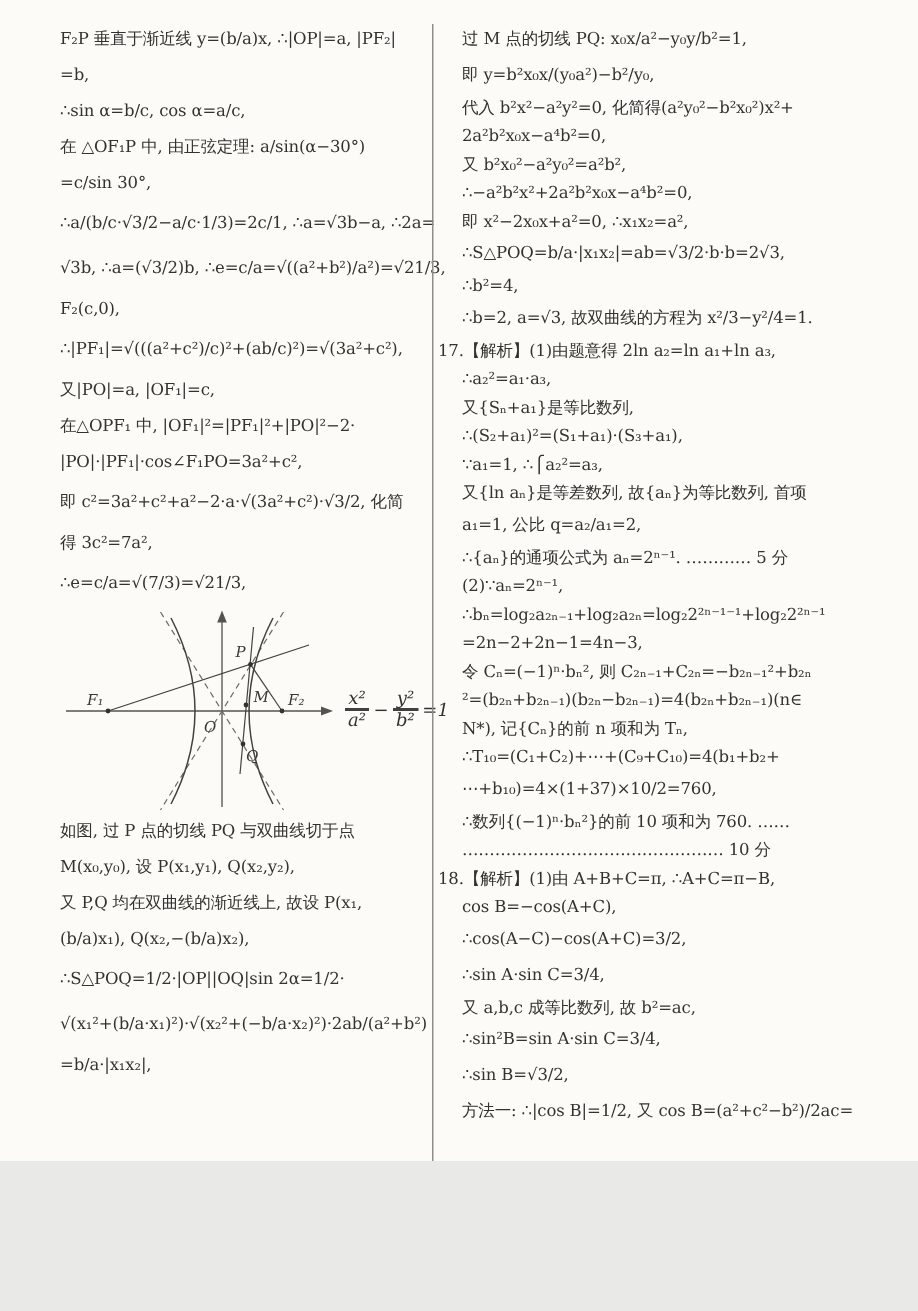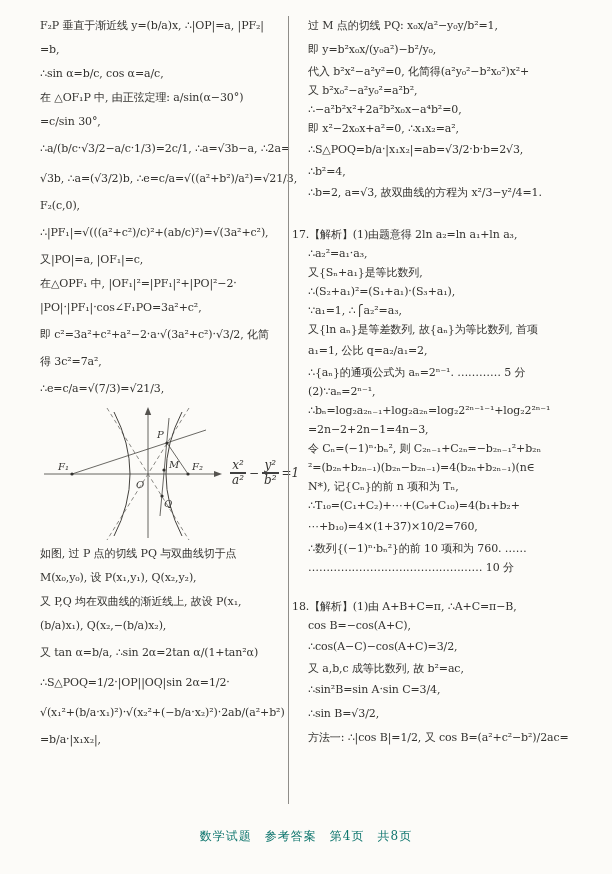--- a/index.html
+++ b/index.html
@@ -3,41 +3,41 @@
 <meta charset="utf-8">
 <style>
   html,body{margin:0;padding:0;}
   body{
     width:612px;height:874px;
     background:#e9e9e7;
     font-family:"DejaVu Serif","DejaVu Sans",serif;
   }
   .page{
     position:relative;
-    width:612px;height:874px;
+    width:612px;height:774px;
     background:#fcfbf8;
     color:#33322f;
     overflow:hidden;
   }
   .col-left{
     position:absolute;left:40px;top:14px;width:250px;
   }
   .col-right{
     position:absolute;left:292px;top:14px;width:296px;
   }
   .ln{
     white-space:nowrap;
     font-size:11px;
     height:24px;line-height:24px;
     letter-spacing:-0.1px;
   }
   .col-left .ln.tall{height:30px;line-height:30px;}
   .col-right .ln{height:19px;line-height:19px;padding-left:16px;}
   .col-right .ln.tall{height:24px;line-height:24px;}
-  .col-right .ln.hang{padding-left:0;margin-top:20px;}
+  .col-right .ln.hang{padding-left:0;}
   .divider{
     position:absolute;left:288px;top:16px;height:788px;width:1px;
     background:#8f8d89;
   }
   .figure-row{
     height:138px;
     display:flex;align-items:center;
   }
   .figure-row svg{flex:0 0 auto;}
   .fig-eq{
@@ -129,36 +129,36 @@
         <span class="op">=1</span>
       </div>
     </div>
 
     <div>
 
     <div class="ln">如图, 过 P 点的切线 PQ 与双曲线切于点</div>
         <div class="ln">M(x₀,y₀), 设 P(x₁,y₁), Q(x₂,y₂),</div>
         <div class="ln">又 P,Q 均在双曲线的渐近线上, 故设 P(x₁,</div>
         <div class="ln">(b/a)x₁), Q(x₂,−(b/a)x₂),</div>
-        <div class="ln tall">又 tan α=b/a, ∴sin 2α=2tan α/(1+tan²α)</div>
         <div class="ln tall">∴S△POQ=1/2·|OP||OQ|sin 2α=1/2·</div>
         <div class="ln tall">√(x₁²+(b/a·x₁)²)·√(x₂²+(−b/a·x₂)²)·2ab/(a²+b²)</div>
         <div class="ln">=b/a·|x₁x₂|,</div>
       </div>
 
   </div>
 
   <div class="divider"></div>
 
   <div class="col-right">
     <div>
 
     <div class="ln tall">过 M 点的切线 PQ: x₀x/a²−y₀y/b²=1,</div>
         <div class="ln tall">即 y=b²x₀x/(y₀a²)−b²/y₀,</div>
         <div class="ln">代入 b²x²−a²y²=0, 化简得(a²y₀²−b²x₀²)x²+</div>
+        <div class="ln">2a²b²x₀x−a⁴b²=0,</div>
         <div class="ln">又 b²x₀²−a²y₀²=a²b²,</div>
         <div class="ln">∴−a²b²x²+2a²b²x₀x−a⁴b²=0,</div>
         <div class="ln">即 x²−2x₀x+a²=0, ∴x₁x₂=a²,</div>
         <div class="ln tall">∴S△POQ=b/a·|x₁x₂|=ab=√3/2·b·b=2√3,</div>
         <div class="ln">∴b²=4,</div>
         <div class="ln tall">∴b=2, a=√3, 故双曲线的方程为 x²/3−y²/4=1.</div>
         <div class="ln hang">17.【解析】(1)由题意得 2ln a₂=ln a₁+ln a₃,</div>
         <div class="ln">∴a₂²=a₁·a₃,</div>
         <div class="ln">又{Sₙ+a₁}是等比数列,</div>
         <div class="ln">∴(S₂+a₁)²=(S₁+a₁)·(S₃+a₁),</div>
@@ -172,20 +172,21 @@
         <div class="ln">令 Cₙ=(−1)ⁿ·bₙ², 则 C₂ₙ₋₁+C₂ₙ=−b₂ₙ₋₁²+b₂ₙ</div>
         <div class="ln">²=(b₂ₙ+b₂ₙ₋₁)(b₂ₙ−b₂ₙ₋₁)=4(b₂ₙ+b₂ₙ₋₁)(n∈</div>
         <div class="ln">N*), 记{Cₙ}的前 n 项和为 Tₙ,</div>
         <div class="ln">∴T₁₀=(C₁+C₂)+⋯+(C₉+C₁₀)=4(b₁+b₂+</div>
         <div class="ln tall">⋯+b₁₀)=4×(1+37)×10/2=760,</div>
         <div class="ln">∴数列{(−1)ⁿ·bₙ²}的前 10 项和为 760. ……</div>
         <div class="ln">………………………………………… 10 分</div>
         <div class="ln hang">18.【解析】(1)由 A+B+C=π, ∴A+C=π−B,</div>
         <div class="ln">cos B=−cos(A+C),</div>
         <div class="ln tall">∴cos(A−C)−cos(A+C)=3/2,</div>
+        <div class="ln tall">∴sin A·sin C=3/4,</div>
         <div class="ln">又 a,b,c 成等比数列, 故 b²=ac,</div>
         <div class="ln tall">∴sin²B=sin A·sin C=3/4,</div>
         <div class="ln tall">∴sin B=√3/2,</div>
         <div class="ln tall">方法一: ∴|cos B|=1/2, 又 cos B=(a²+c²−b²)/2ac=</div>
       </div>
   </div>
 
   <div class="footer">数学试题　参考答案　第4页　共8页</div>
 
 </div>

